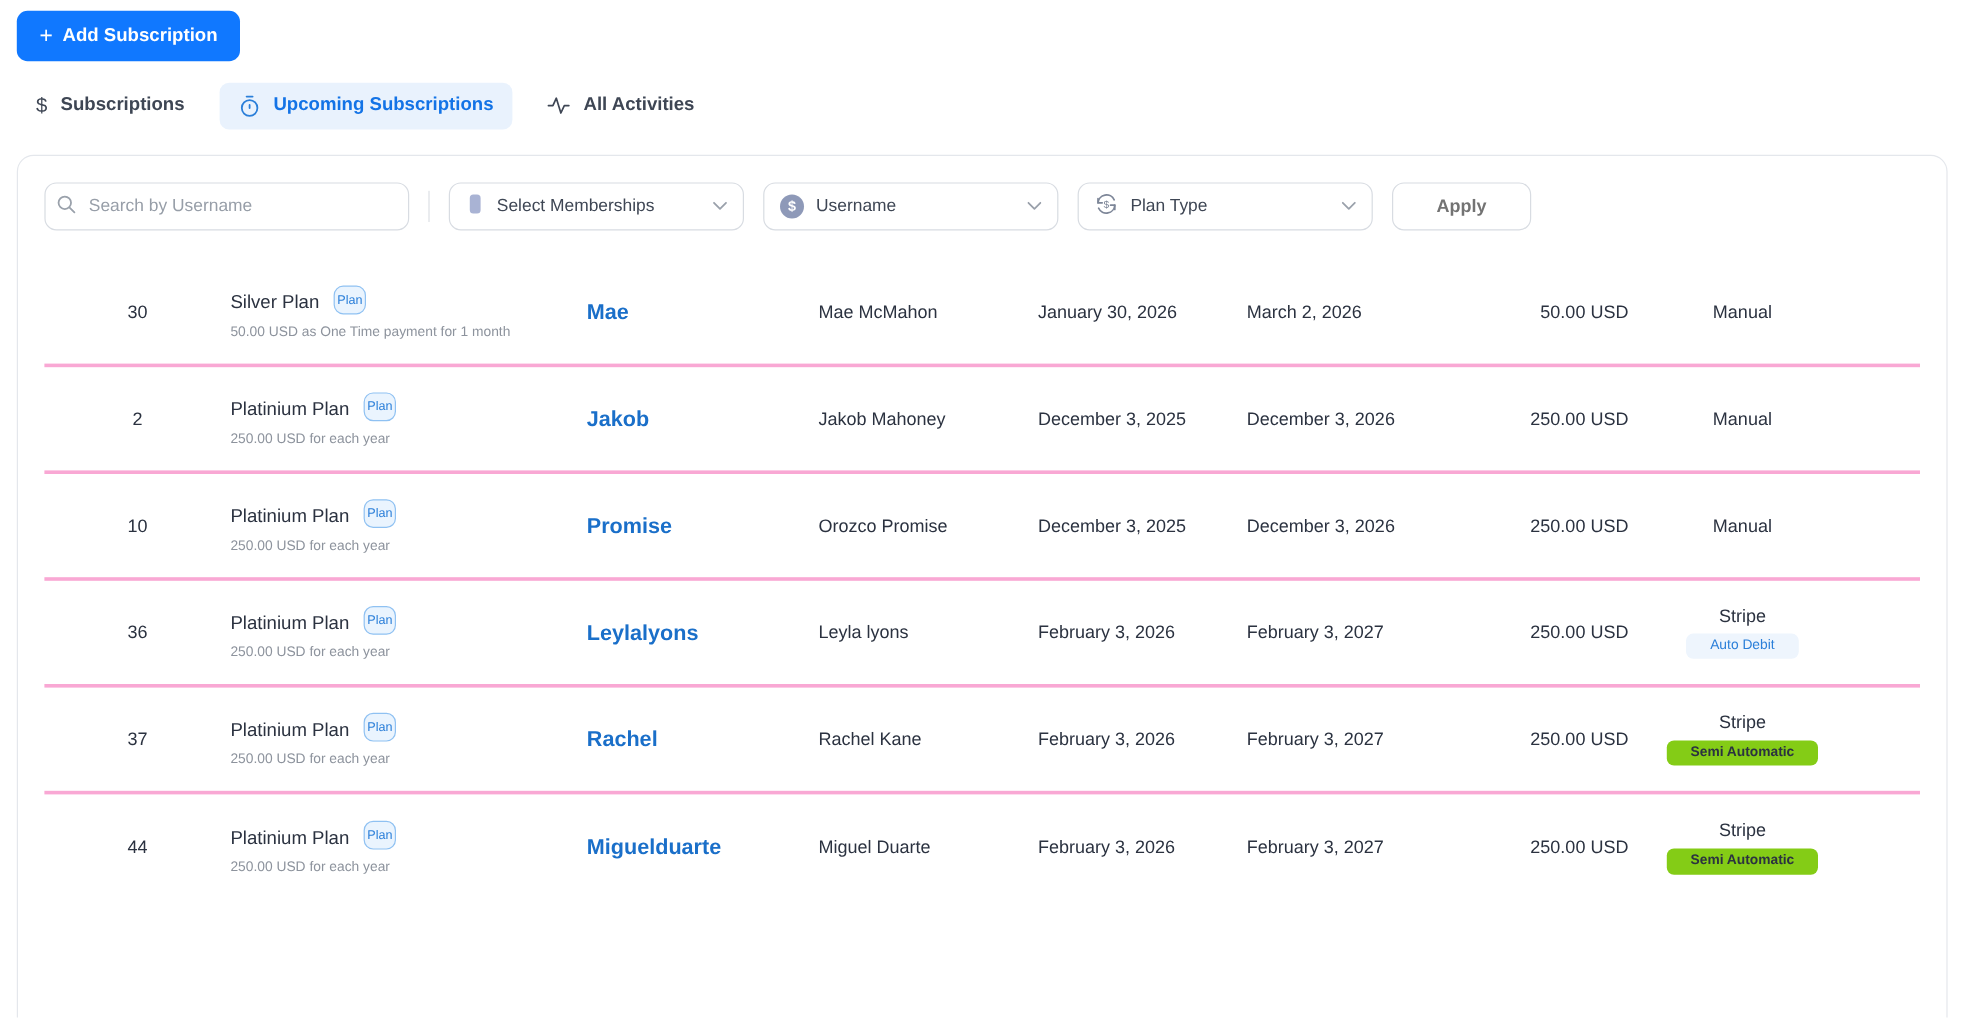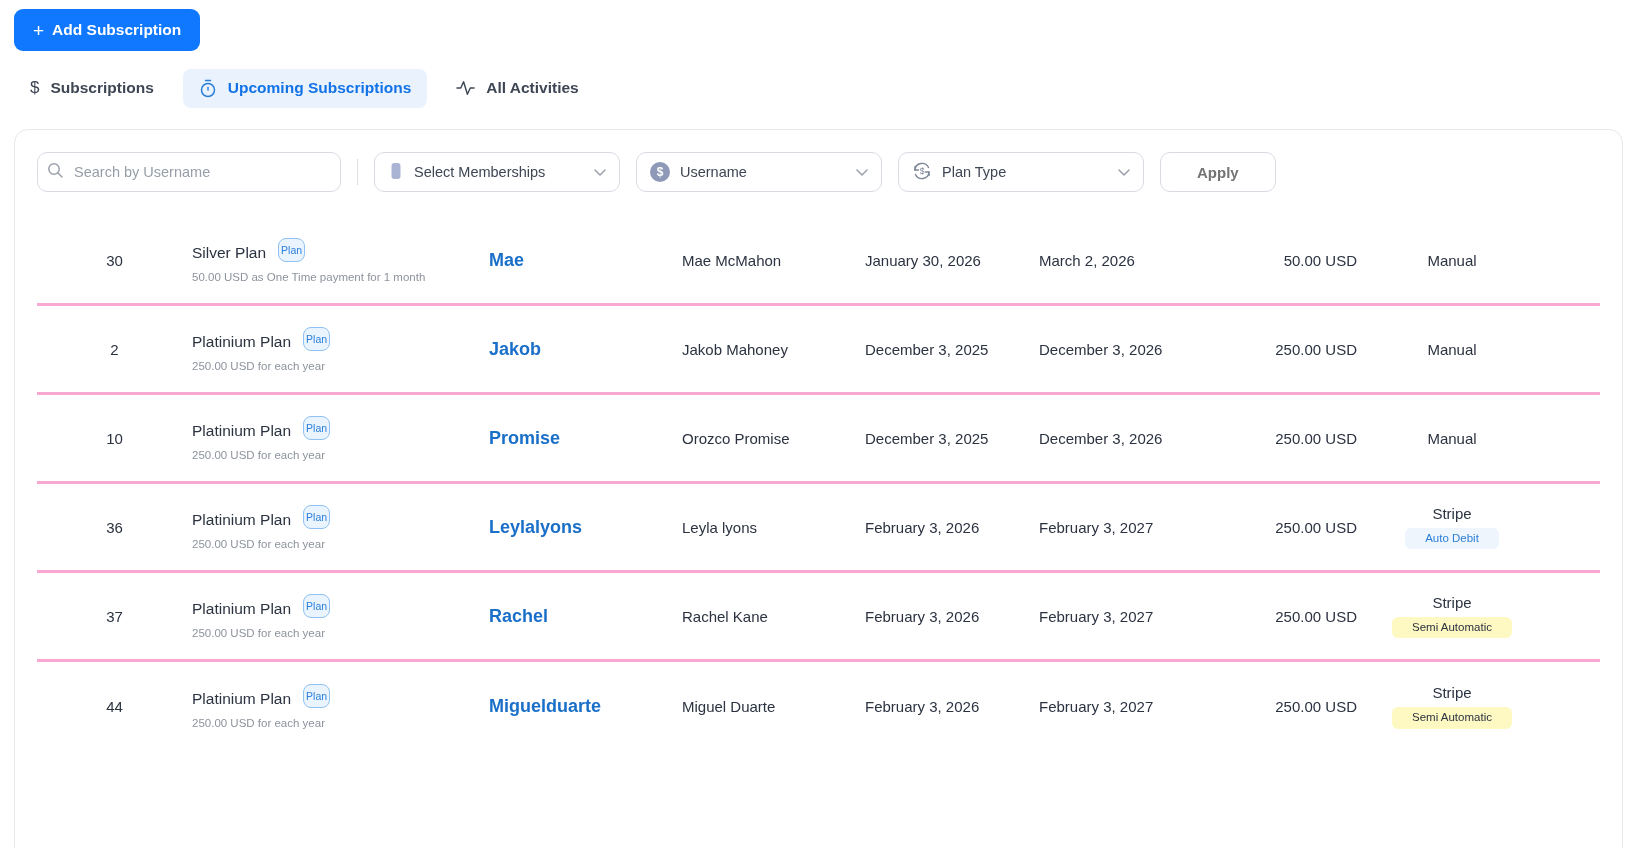--- a/index.html
+++ b/index.html
@@ -85,21 +85,21 @@
   .m-title{font-size:15.5px;color:#2b3240;}
   .plan-badge{
     font-size:10.5px;color:var(--badge-text);background:var(--badge-bg);
     border:1px solid var(--badge-border);border-radius:8px;padding:5px 2px;font-weight:500;
   }
   .m-sub{margin-top:9px;font-size:11.5px;color:#8d939d;}
   .user-link{color:var(--link-blue);font-weight:600;font-size:18px;cursor:pointer;text-decoration:none;}
   .pay-cell{display:flex;flex-direction:column;align-items:center;}
   .pay-sub{display:inline-block;margin-top:6px;font-size:11.5px;padding:4px 20px;border-radius:6px;line-height:1.2;}
   .pay-sub.blue{color:var(--badge-text);background:#eef5fd;}
-  .pay-sub.gray{color:#2b3240;background:#fef9c3;}
+  .pay-sub.gray{color:#2b3240;background:#84cc16;font-weight:bold;}
 </style>
 </head>
 <body>
 
 <div class="top">
   <button class="add-btn">
     <span class="plus">+</span>
     <span>Add Subscription</span>
   </button>
 </div>

